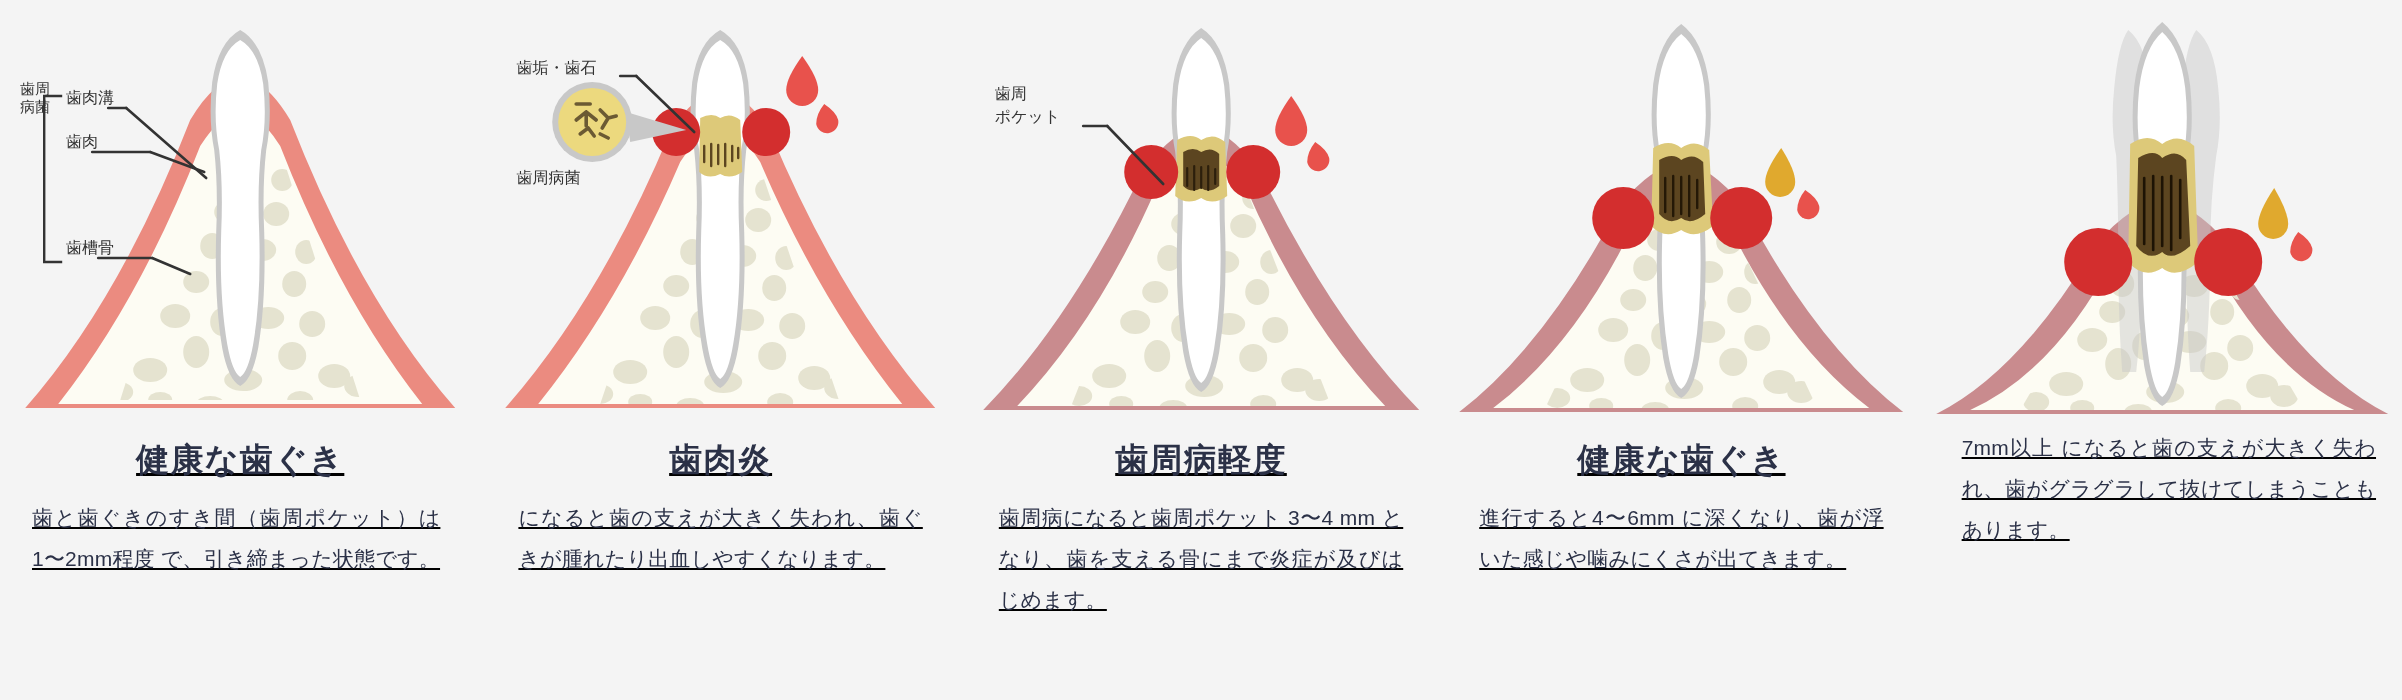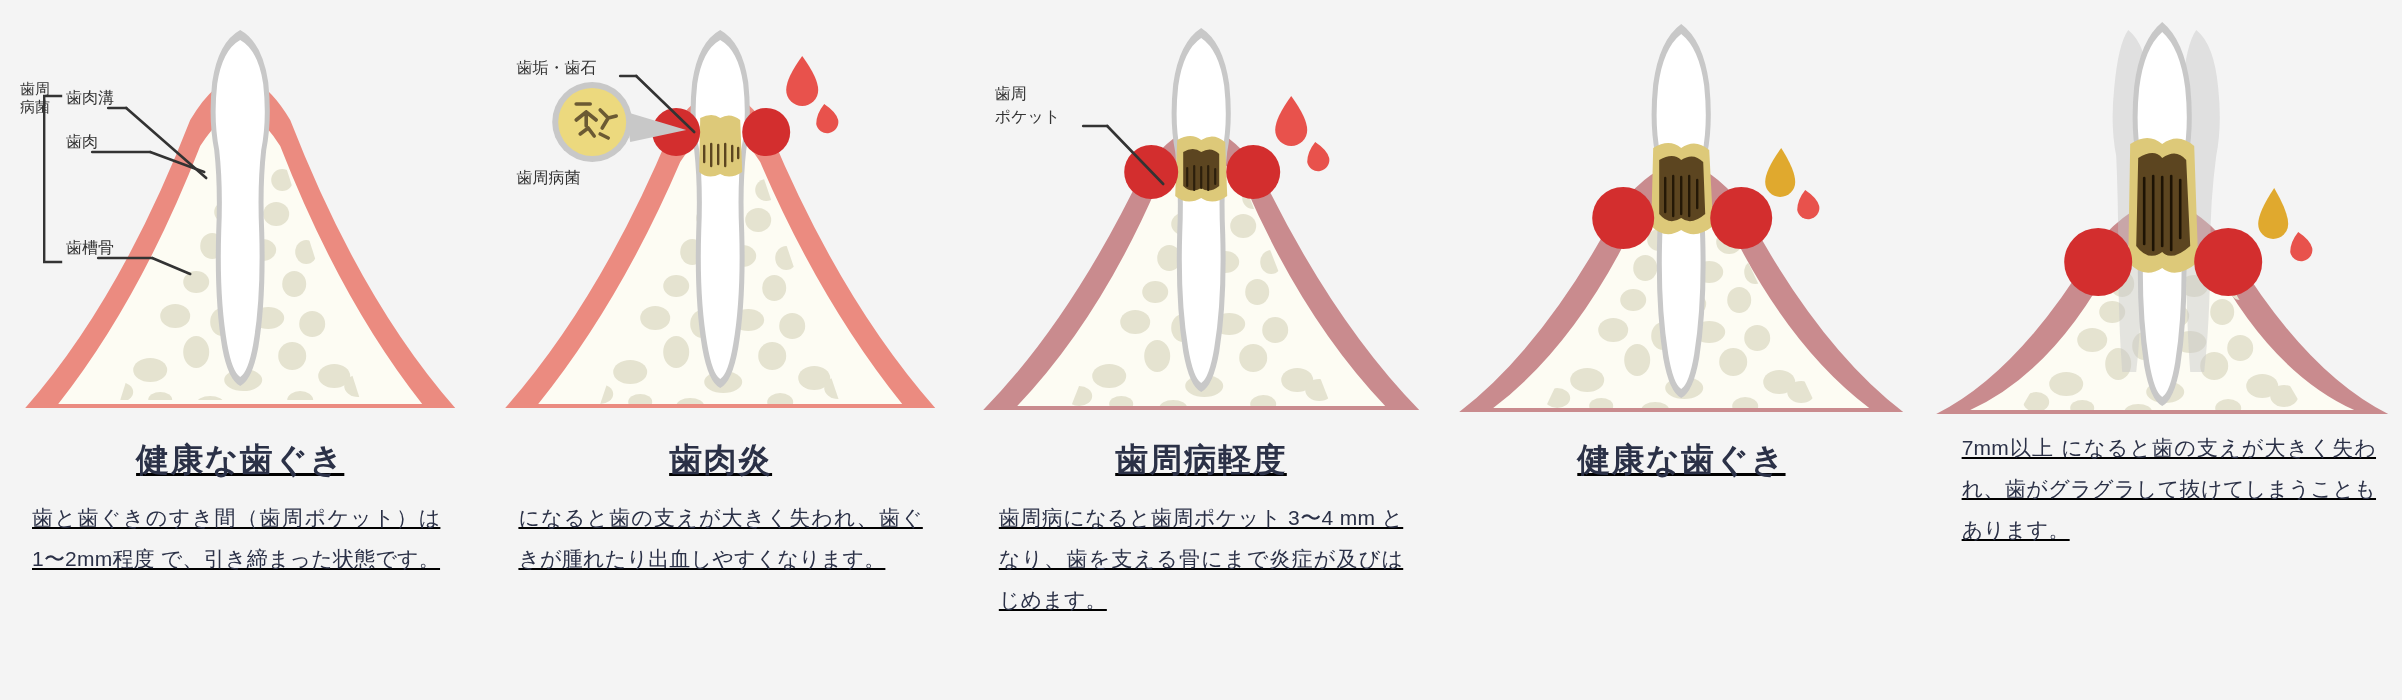--- a/index.html
+++ b/index.html
@@ -322,20 +322,21 @@
             <path d="M248 176 L248 216"></path>
           <path d="M256 180 L256 208"></path>
         </g>
         <circle cx="182" cy="218" r="31" fill="#d32e2e"></circle>
         <circle cx="300" cy="218" r="31" fill="#d32e2e"></circle>
         <path d="M340 148 Q354 170 354 182 A15 15 0 0 1 324 182 Q324 170 340 148 Z" fill="#e0a92e"></path>
         <path d="M364 190 Q376 198 378 206 A11 11 0 0 1 356 210 Q356 200 364 190 Z" fill="#e8524c"></path>
       </svg>
     </div>
     <div class="stage-title">健康な歯ぐき</div>
+    <div class="stage-desc">進行すると4〜6mm に深くなり、歯が浮いた感じや噛みにくさが出てきます。</div>
   </div>
 
   <div class="panel">
     <div class="art">
       <svg viewBox="0 0 480 420" preserveAspectRatio="xMidYMid meet">
         <defs>
           <clipPath id="boneclip5">
             <path d="M98 410 L192 250 Q226 228 240 228 Q254 228 288 250 L382 410 Z"></path>
           </clipPath>
         </defs>

